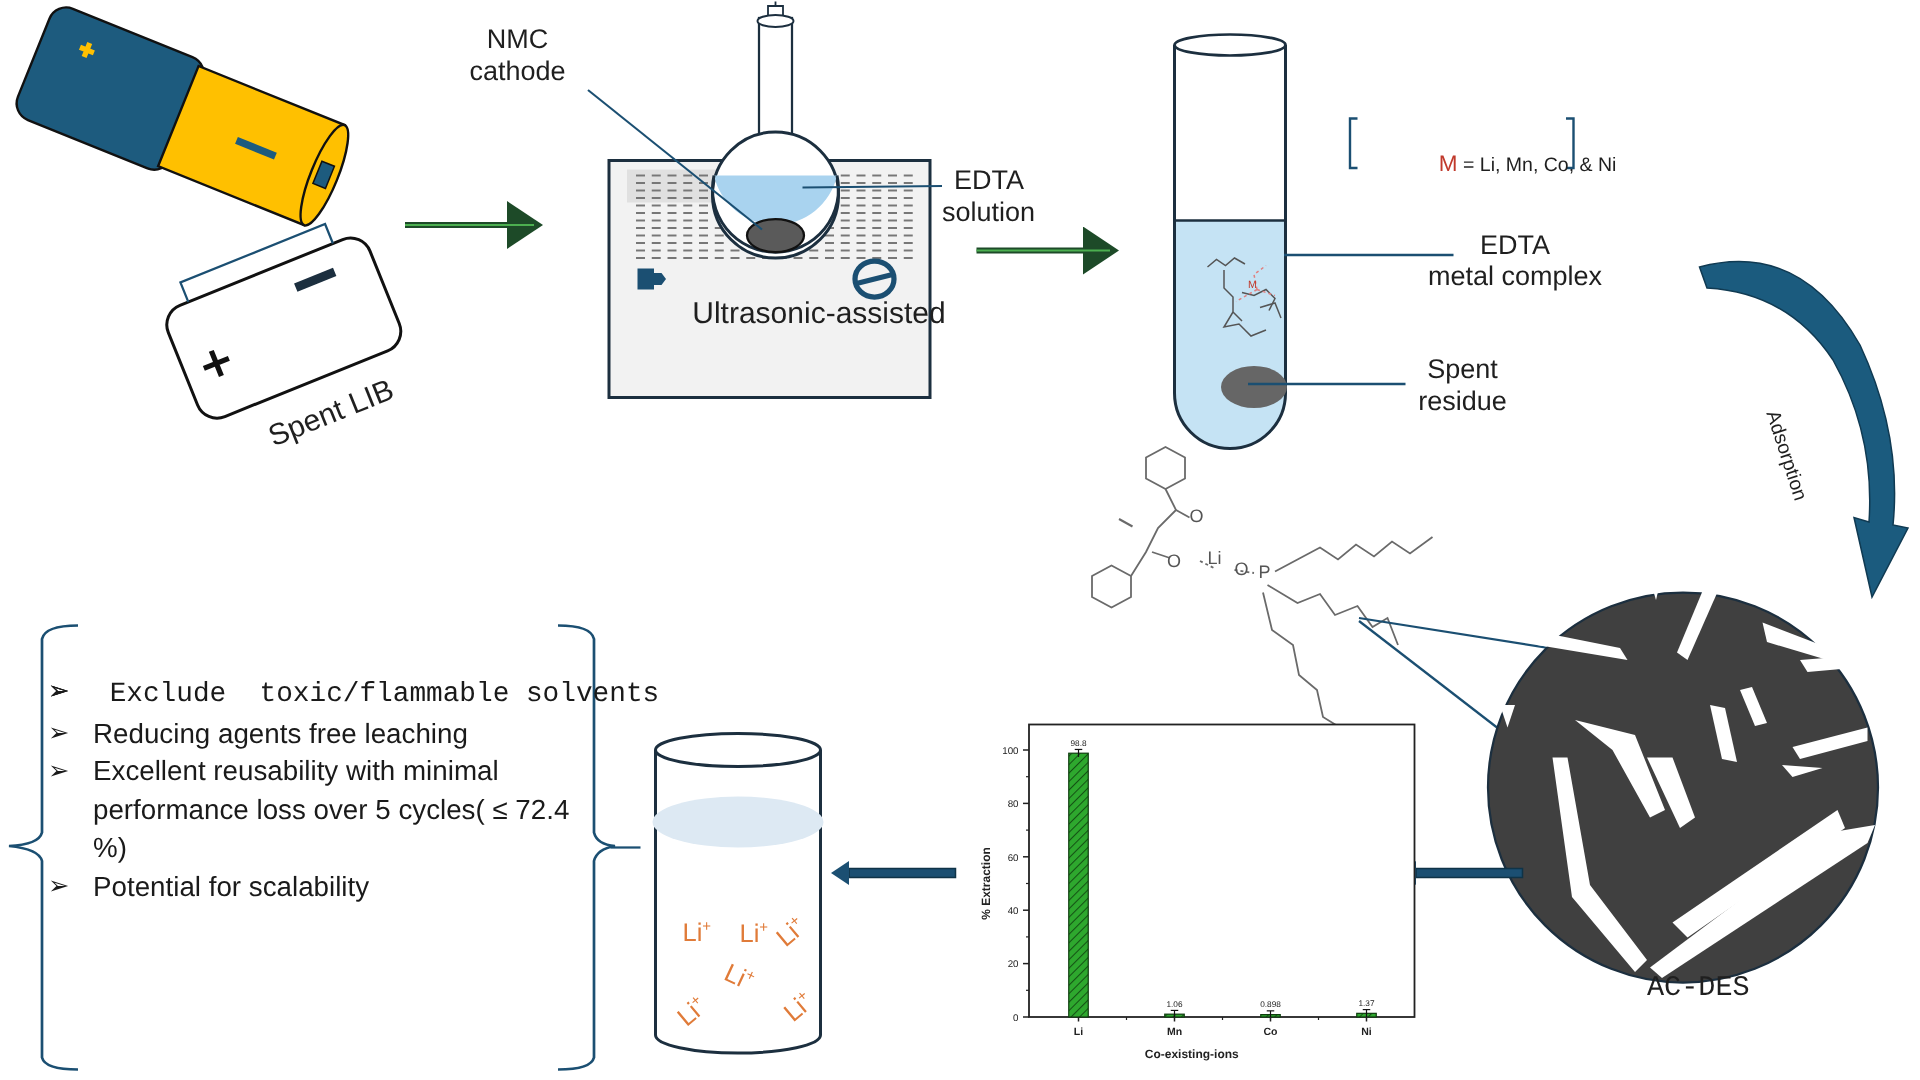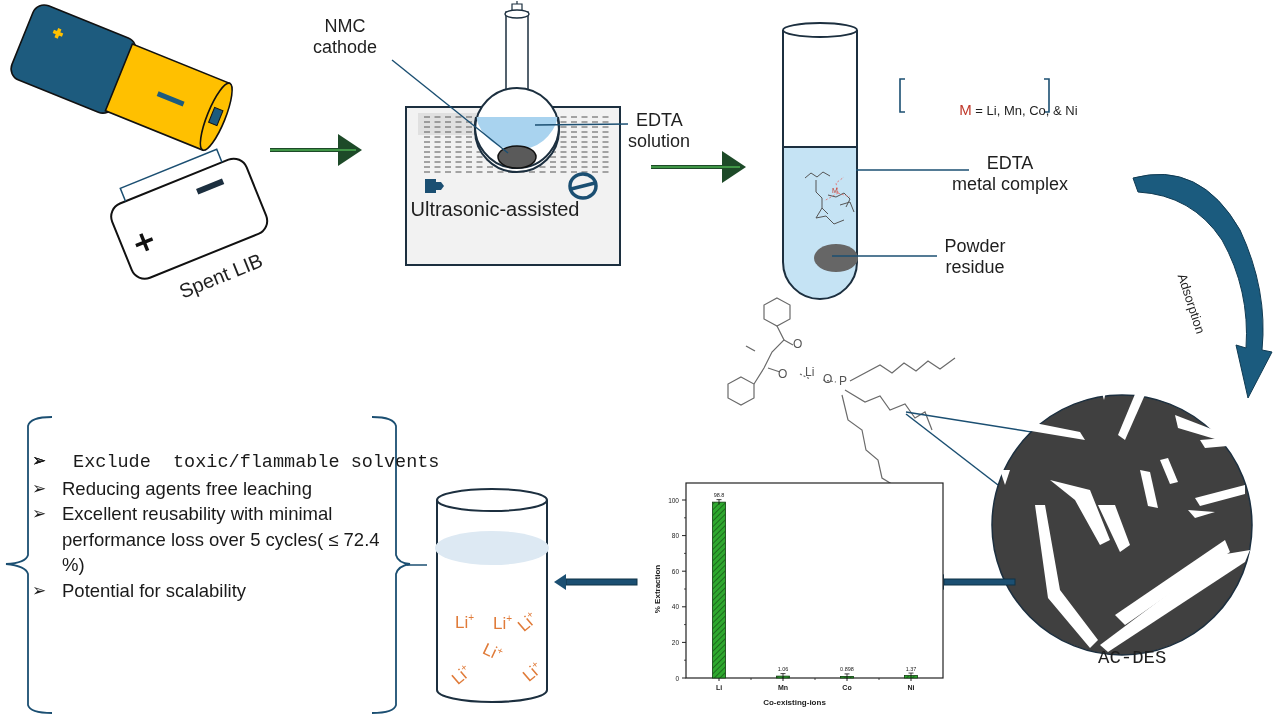--- a/index.html
+++ b/index.html
@@ -353,35 +353,35 @@
 <div class="lbl" style="left:290px;top:16px;width:110px;font-size:18px;">
   <div>NMC</div>
   <div>cathode</div>
 </div>
 
 <div class="lbl" style="left:628px;top:110px;width:90px;font-size:18px;text-align:left;">
   <div style="padding-left:8px;">EDTA</div>
   <div>solution</div>
 </div>
 
-<div class="lbl" style="left:388px;top:198px;width:214px;font-size:20px;">
+<div class="lbl" style="left:406px;top:198px;width:214px;font-size:20px;padding-left:33px;">
   <div>Ultrasonic-assisted</div>
 </div>
 
 <div class="lbl" style="left:908px;top:86px;font-size:13px;text-align:left;white-space:pre;margin-left:44px;">
   <span style="color:#c0392b;font-size:15px;">M</span><span> = Li, Mn, Co, &amp; Ni</span>
 </div>
 
 <div class="lbl" style="left:940px;top:153px;width:140px;font-size:18px;">
   <div>EDTA</div>
   <div>metal complex</div>
 </div>
 
 <div class="lbl" style="left:930px;top:236px;width:90px;font-size:18px;">
-  <div>Powder</div>
+  <div>Spent</div>
   <div>residue</div>
 </div>
 
 <div class="lbl" style="left:832px;top:187px;font-size:7px;color:#c0392b;">M</div>
 
 <div class="lbl" style="left:1188px;top:272px;font-size:13px;transform:rotate(72deg);transform-origin:left top;">Adsorption</div>
 
 <div class="lbl" style="left:1098px;top:648px;font-size:19px;font-family:Liberation Mono, monospace;">AC-DES</div>
 
 <div class="lbl" style="left:793px;top:338px;font-size:12px;color:#555;">O</div>

